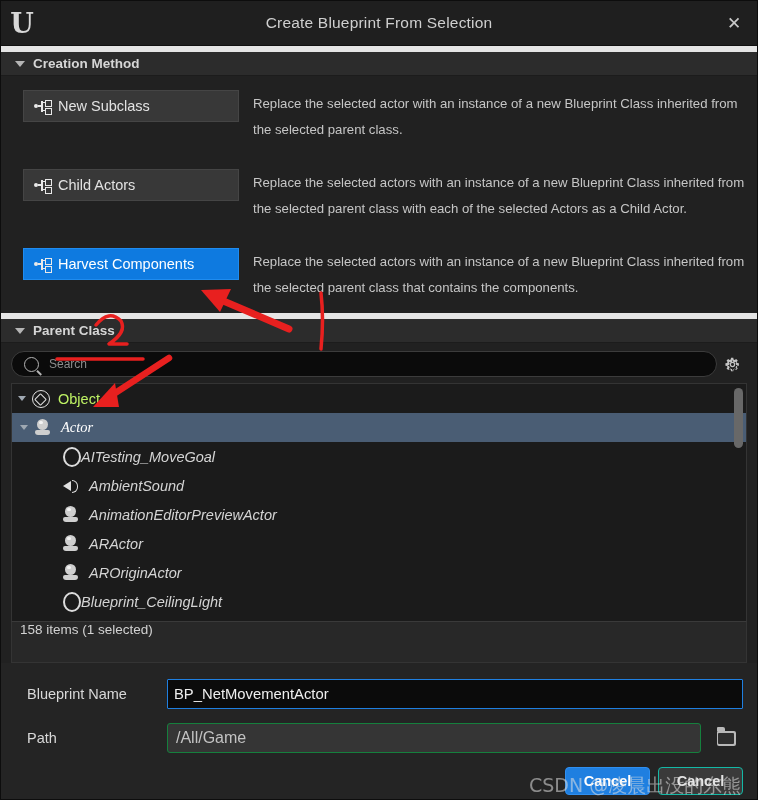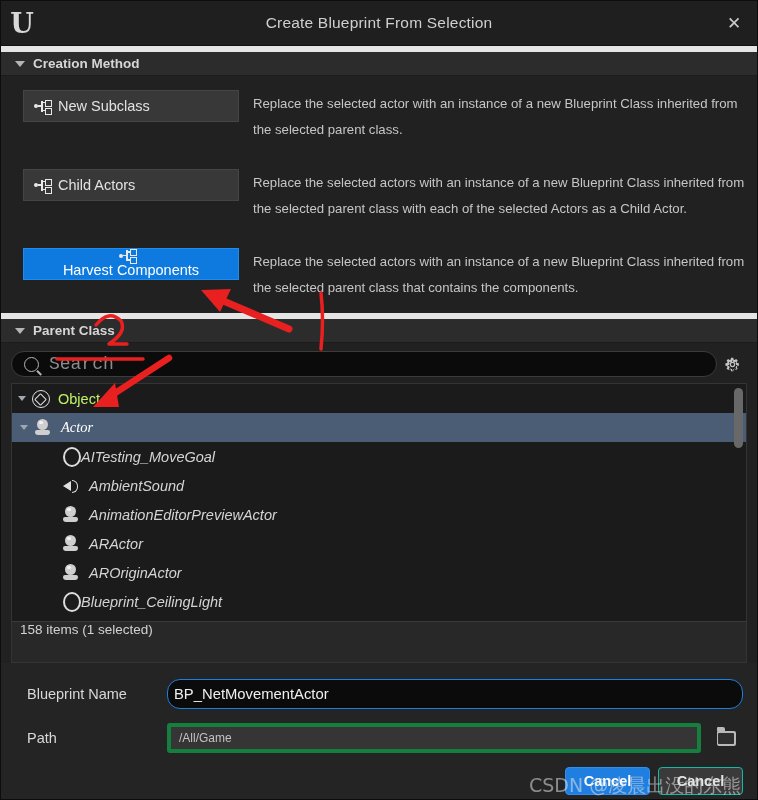--- a/index.html
+++ b/index.html
@@ -114,21 +114,20 @@
     box-sizing: border-box;
     color: #e2e2e2;
     font-size: 14.5px;
     cursor: pointer;
     flex: none;
   }
   .method-btn.selected {
     background: #0e7ae0;
     border-color: #1f8cf0;
     color: #ffffff;
-    flex-direction: column;
   }
   .method-desc {
     flex: 1;
     margin-left: 14px;
     color: #c6c6c6;
     font-size: 13.2px;
     line-height: 26px;
     padding-top: 1px;
   }
   
@@ -197,22 +196,22 @@
     background: #b4b4b4;
     right: -2px; bottom: -4.5px;
     transform: rotate(-45deg);
   }
   .search-input {
     flex: 1;
     background: transparent;
     border: none;
     outline: none;
     color: #dcdcdc;
-    font-family: Liberation Mono, monospace;
-    font-size: 18px;
+    font-family: Liberation Sans, sans-serif;
+    font-size: 12px;
   }
   .search-input::placeholder { color: #8c8c8c; }
   .gear-btn {
     width: 30px; height: 26px;
     display: flex; align-items: center; justify-content: center;
     cursor: pointer;
     flex: none;
   }
 
   
@@ -346,36 +345,36 @@
     width: 140px;
     color: #d8d8d8;
     font-size: 14.5px;
     flex: none;
   }
   .text-field {
     flex: 1;
     height: 30px;
     background: #0b0b0b;
     border: 1.5px solid #1f7fe0;
-    border-radius: 13px;
+    border-radius: 1px;
     color: #efefef;
     font-family: "Liberation Sans", sans-serif;
     font-size: 14.8px;
     padding: 0 6px;
     box-sizing: border-box;
     outline: none;
   }
   .path-field {
     flex: 1;
     height: 30px;
     background: #353535;
-    border: 4px solid #15803d;
+    border: 1px solid #15803d;
     border-radius: 3px;
     color: #c2c2c2;
-    font-size: 12px;
+    font-size: 16px;
     display: flex;
     align-items: center;
     padding: 0 8px;
     box-sizing: border-box;
   }
   .folder-btn {
     width: 34px; height: 30px;
     display: flex; align-items: center; justify-content: center;
     margin-left: 8px;
     cursor: pointer;

